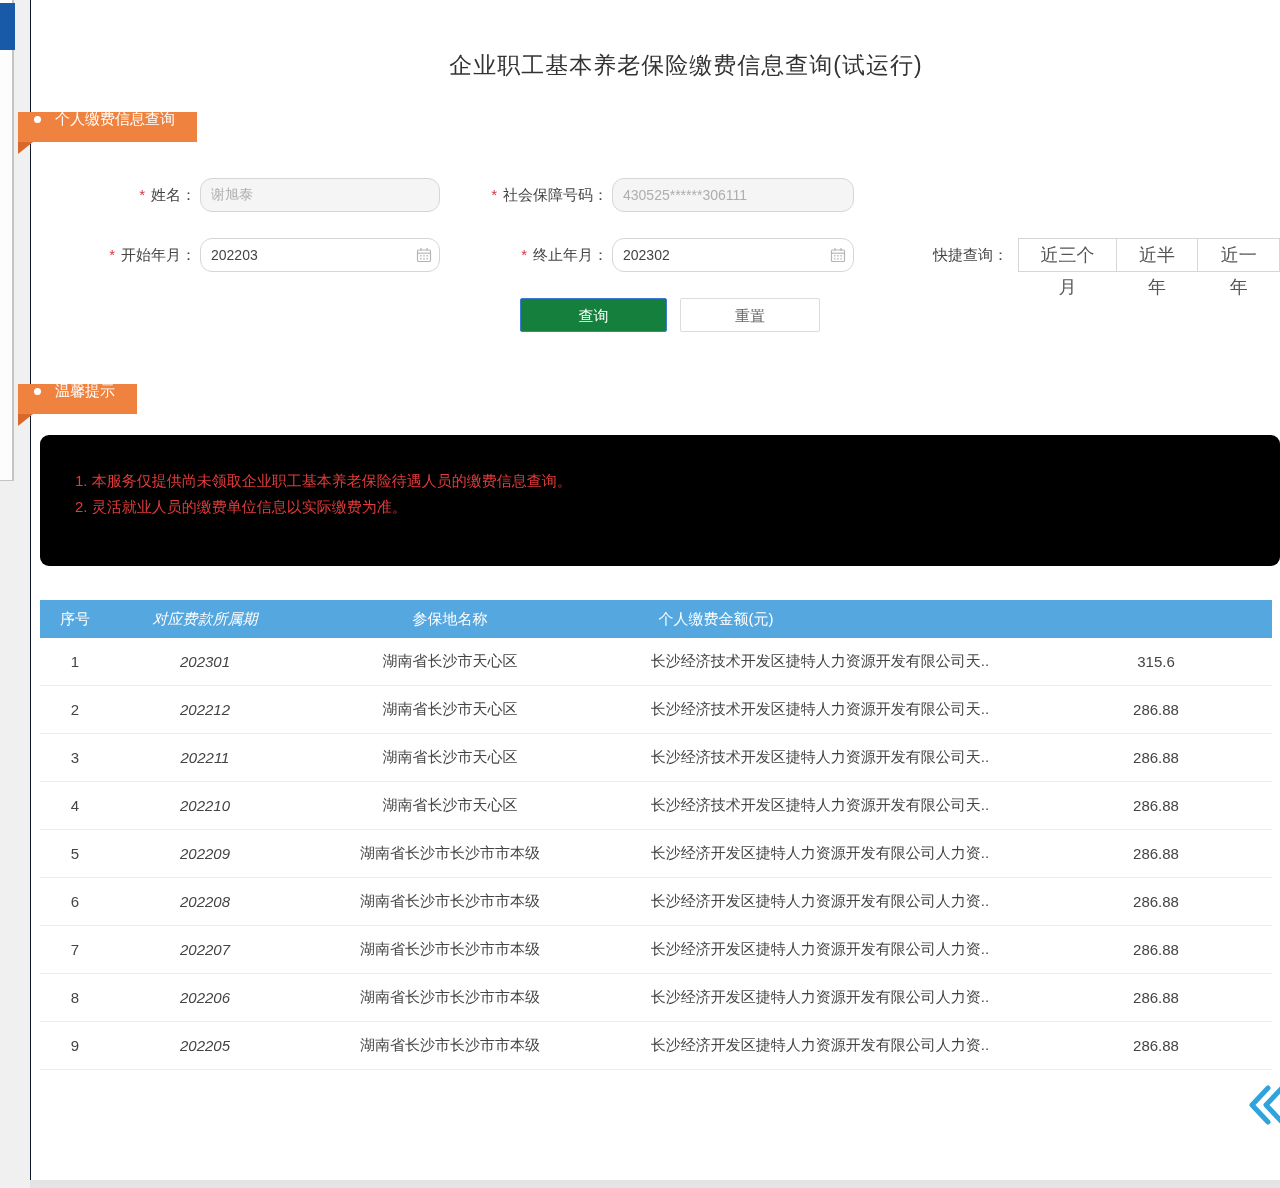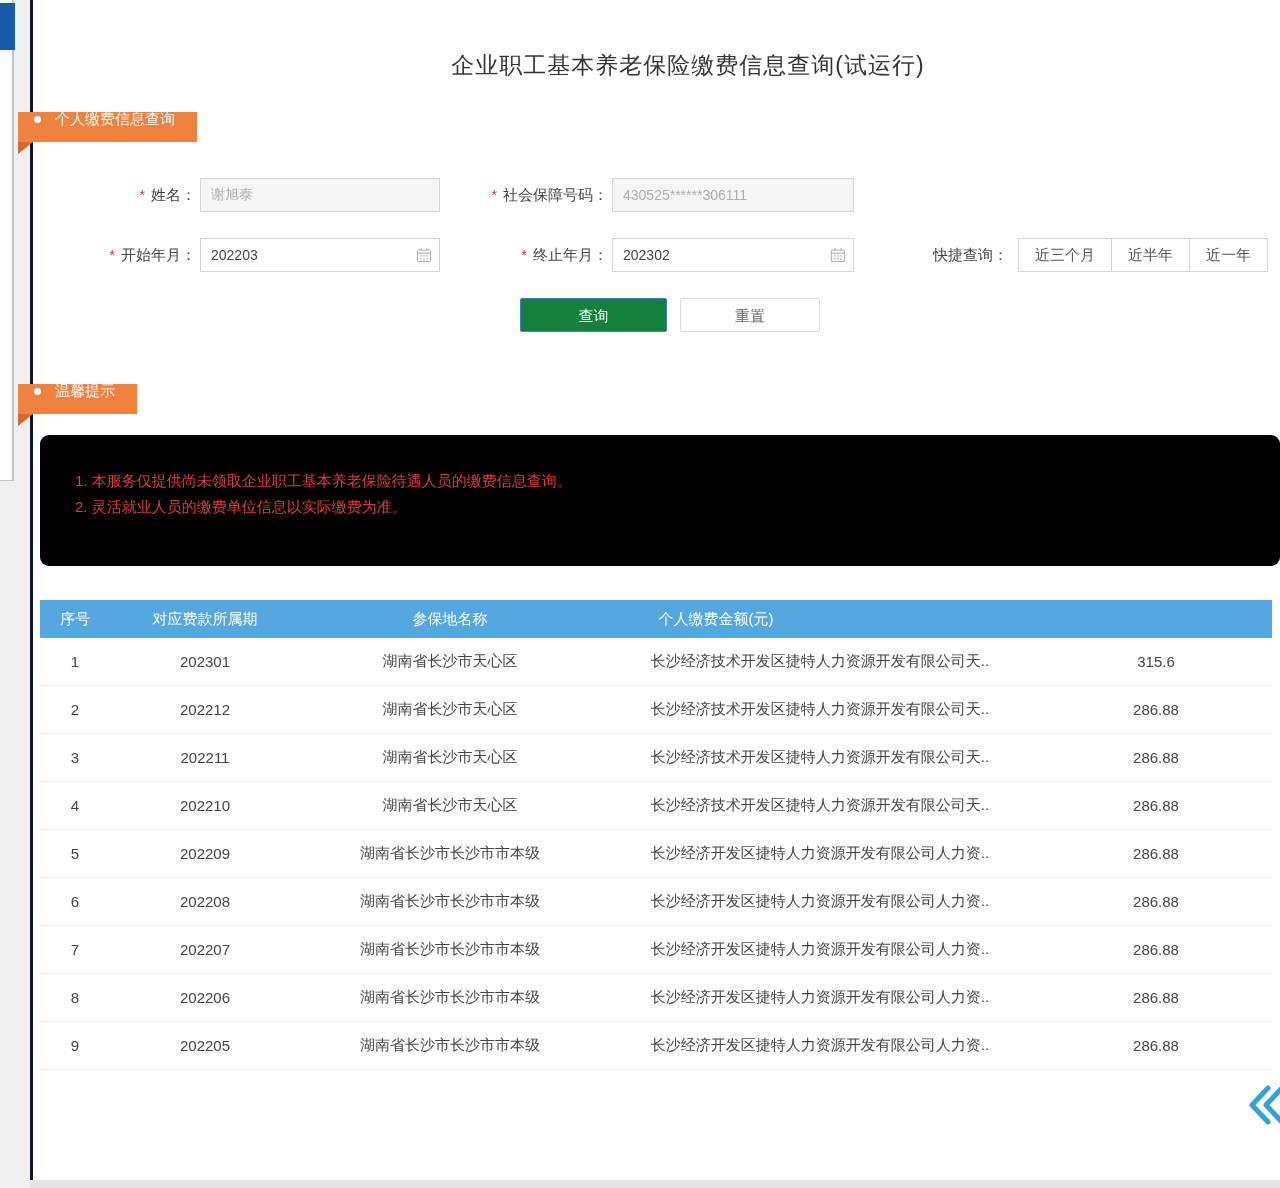--- a/index.html
+++ b/index.html
@@ -10,48 +10,48 @@
     font-family:"Liberation Sans","DejaVu Sans",sans-serif;
     overflow:hidden;
     color:#333;
   }
   
   .left-strip { position:absolute; left:0; top:0; width:14px; height:481px;
     background:#fdfdfd; border-right:2px solid #c4c4c4; border-bottom:1px solid #c4c4c4; }
   .blue-tab { position:absolute; left:0; top:3px; width:15px; height:47px; background:#1859a8; z-index:3; }
   
   .panel { position:absolute; left:30px; top:0; width:1250px; height:1180px;
-    background:#fff; border-left:3px solid #0f172a; }
+    background:#fff; border-left:1px solid #0f172a; }
   .bottom-bar { position:absolute; left:30px; top:1180px; width:1250px; height:8px; background:#e4e4e4; }
 
   .page-title { position:absolute; left:30px; top:50px; width:1250px; text-align:center;
     font-size:23px; font-weight:500; color:#333; letter-spacing:1px; }
 
   
   .ribbon { position:absolute; left:18px; height:30px; display:flex; align-items:center;
     background:#f0823f; color:#fff; font-size:15px; padding:0 22px 16px 16px; z-index:4; }
   .ribbon .dot { width:7px; height:7px; border-radius:50%; background:#fff; margin-right:14px; }
   .ribbon-fold { position:absolute; left:18px; width:0; height:0; z-index:4;
     border-top:12px solid #d8682b; border-right:15px solid transparent; }
 
   
   .form-label { position:absolute; height:34px; line-height:34px; text-align:right;
     font-size:15px; color:#444; white-space:nowrap; }
   .req { color:#d9333f; margin-right:6px; font-size:15px; }
-  .txt-input { position:absolute; height:34px; border:1px solid #d6d6d6; border-radius:0;
+  .txt-input { position:absolute; height:34px; border:1px solid #d6d6d6; border-radius:12px;
     font-size:14px; padding:0 10px; font-family:inherit; color:#444; background:#fff; }
   .txt-input.disabled { background:#f5f5f5; color:#aeaeae; }
   .date-wrap { position:absolute; height:34px; }
   .date-wrap .txt-input { position:absolute; left:0; top:0; width:100%; padding-right:30px; }
   .cal-icon { position:absolute; right:8px; top:9px; width:16px; height:16px; pointer-events:none; }
 
   .quick-label { position:absolute; height:34px; line-height:34px; font-size:15px; color:#444; }
   .quick-group { position:absolute; display:flex; }
   .quick-btn { height:34px; line-height:32px; background:#fff; border:1px solid #d6d6d6;
-    font-size:15px; color:#555; text-align:center; padding:0 16px; margin-left:-1px; cursor:pointer;
+    font-size:18px; color:#555; text-align:center; padding:0 16px; margin-left:-1px; cursor:pointer;
     font-family:inherit; }
   .quick-btn:first-child { margin-left:0; }
 
   .btn { position:absolute; height:34px; border-radius:2px; font-size:15px; text-align:center;
     line-height:34px; cursor:pointer; font-family:inherit; }
   .btn-primary { background:#15803d; color:#fff; border:1px solid #3d7ad6; }
   .btn-plain { background:#fff; color:#666; border:1px solid #dcdcdc; }
 
   
   .notice-box { position:absolute; left:40px; top:435px; width:1240px; height:131px;
@@ -59,21 +59,21 @@
   .notice-lines { position:absolute; left:35px; top:33px; font-size:15px; line-height:26px;
     color:#e23b3b; }
 
   
   .table { position:absolute; left:40px; top:600px; width:1232px; font-size:15px; }
   .thead { display:flex; height:38px; align-items:center; background:#55a7e0; color:#fff; }
   .tr { display:flex; height:48px; align-items:center; border-bottom:1px solid #ececec;
     background:#fff; color:#444; }
   .th, .td { text-align:center; overflow:hidden; white-space:nowrap; }
   .c0 { width:70px; }
-  .c1 { width:190px; }
+  .c1 { width:190px;font-style:italic; }
   .c2 { width:300px; }
   .c3 { width:440px; }
   .c4 { width:232px; }
 
   .chevron { position:absolute; left:1249px; top:1083px; width:36px; height:44px; cursor:pointer; }
 </style>
 </head>
 <body>
 
 <div class="left-strip"></div>

